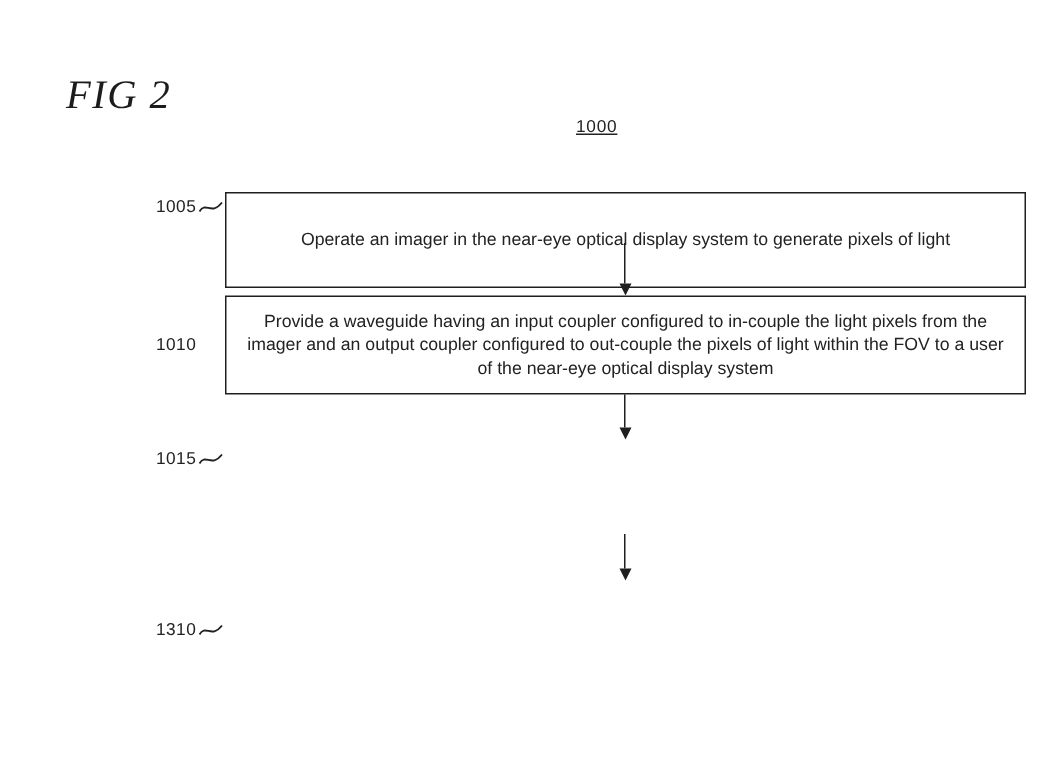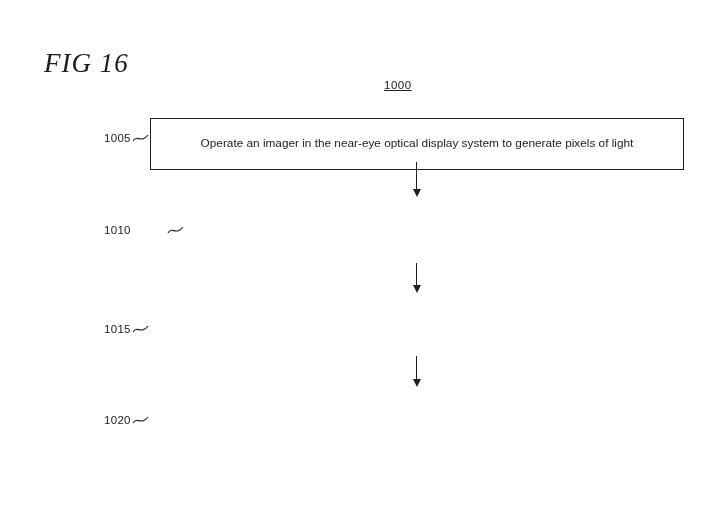--- a/index.html
+++ b/index.html
@@ -6,46 +6,46 @@
   #page{position:relative;width:703px;height:516px;background:#ffffff;overflow:hidden;
         font-family:"Liberation Sans", sans-serif;color:#222;}
   .fig-title{position:absolute;left:44px;top:48px;font-family:"Liberation Serif", serif;
              font-style:italic;font-size:27px;color:#1c1c1c;letter-spacing:1px;}
   .diagram-ref{position:absolute;left:384px;top:79px;width:62px;
                font-size:11.5px;text-decoration:underline;color:#222;letter-spacing:0.5px;}
   .step-box{position:absolute;left:150px;width:534px;box-sizing:border-box;
             border:1.5px solid #1f1f1f;background:#fff;display:flex;align-items:center;
             justify-content:center;text-align:center;font-size:11.8px;line-height:1.32;
             color:#222;padding:2px 8px;}
-  .box-1005{top:118px;height:52px;}
+  .box-1005{top:128px;height:64px;}
   .box-1010{top:197px;height:66px;}
   .box-1015{top:293px;height:63px;}
   .box-1020{top:387px;height:66px;}
   .step-label{position:absolute;display:flex;align-items:center;font-size:11.5px;
               color:#222;letter-spacing:0.3px;}
   .lbl-1005{left:104px;top:131px;}
   .lbl-1010{left:104px;top:223px;gap:35px;}
-  .lbl-1015{left:104px;top:322px;}
+  .lbl-1015{left:104px;top:299px;}
   .lbl-1020{left:104px;top:413px;}
   .squiggle{margin-left:1px;display:block;}
   .arrow{position:absolute;left:411px;width:11px;display:flex;flex-direction:column;
          align-items:center;}
   .arrow .shaft{width:1.5px;background:#1f1f1f;flex:1;}
   .arrow .head{width:0;height:0;border-left:4.5px solid transparent;
                border-right:4.5px solid transparent;border-top:8px solid #1f1f1f;}
   .arr-1{top:162px;height:35px;}
   .arr-2{top:263px;height:30px;}
   .arr-3{top:356px;height:31px;}
 </style>
 </head>
 <body>
 
 <div id="page">
 
-  <div class="fig-title">FIG 16</div>
+  <div class="fig-title">FIG 2</div>
 
   <div class="diagram-ref">1000</div>
 
   <div class="step-label lbl-1005">
     <span>1005</span>
     <svg class="squiggle" width="17" height="14" viewBox="0 0 17 14">
       <path d="M1,10 C5,3 9,13 16,4" stroke="#222" stroke-width="1.2" fill="none"></path>
     </svg>
   </div>
   <div class="step-box box-1005">
@@ -56,38 +56,41 @@
     <div class="shaft"></div>
     <div class="head"></div>
   </div>
 
   <div class="step-label lbl-1010">
     <span>1010</span>
     <svg class="squiggle" width="17" height="14" viewBox="0 0 17 14">
       <path d="M1,10 C5,3 9,13 16,4" stroke="#222" stroke-width="1.2" fill="none"></path>
     </svg>
   </div>
+  <div class="step-box box-1010">
+    <span>Provide a waveguide having an input coupler configured to in-couple the light pixels from the imager and an output coupler configured to out-couple the pixels of light within the FOV to a user of the near-eye optical display system</span>
+  </div>
 
   <div class="arrow arr-2">
     <div class="shaft"></div>
     <div class="head"></div>
   </div>
 
   <div class="step-label lbl-1015">
     <span>1015</span>
     <svg class="squiggle" width="17" height="14" viewBox="0 0 17 14">
       <path d="M1,10 C5,3 9,13 16,4" stroke="#222" stroke-width="1.2" fill="none"></path>
     </svg>
   </div>
 
   <div class="arrow arr-3">
     <div class="shaft"></div>
     <div class="head"></div>
   </div>
 
   <div class="step-label lbl-1020">
-    <span>1020</span>
+    <span>1310</span>
     <svg class="squiggle" width="17" height="14" viewBox="0 0 17 14">
       <path d="M1,10 C5,3 9,13 16,4" stroke="#222" stroke-width="1.2" fill="none"></path>
     </svg>
   </div>
 
 </div>
 
 </body></html>

